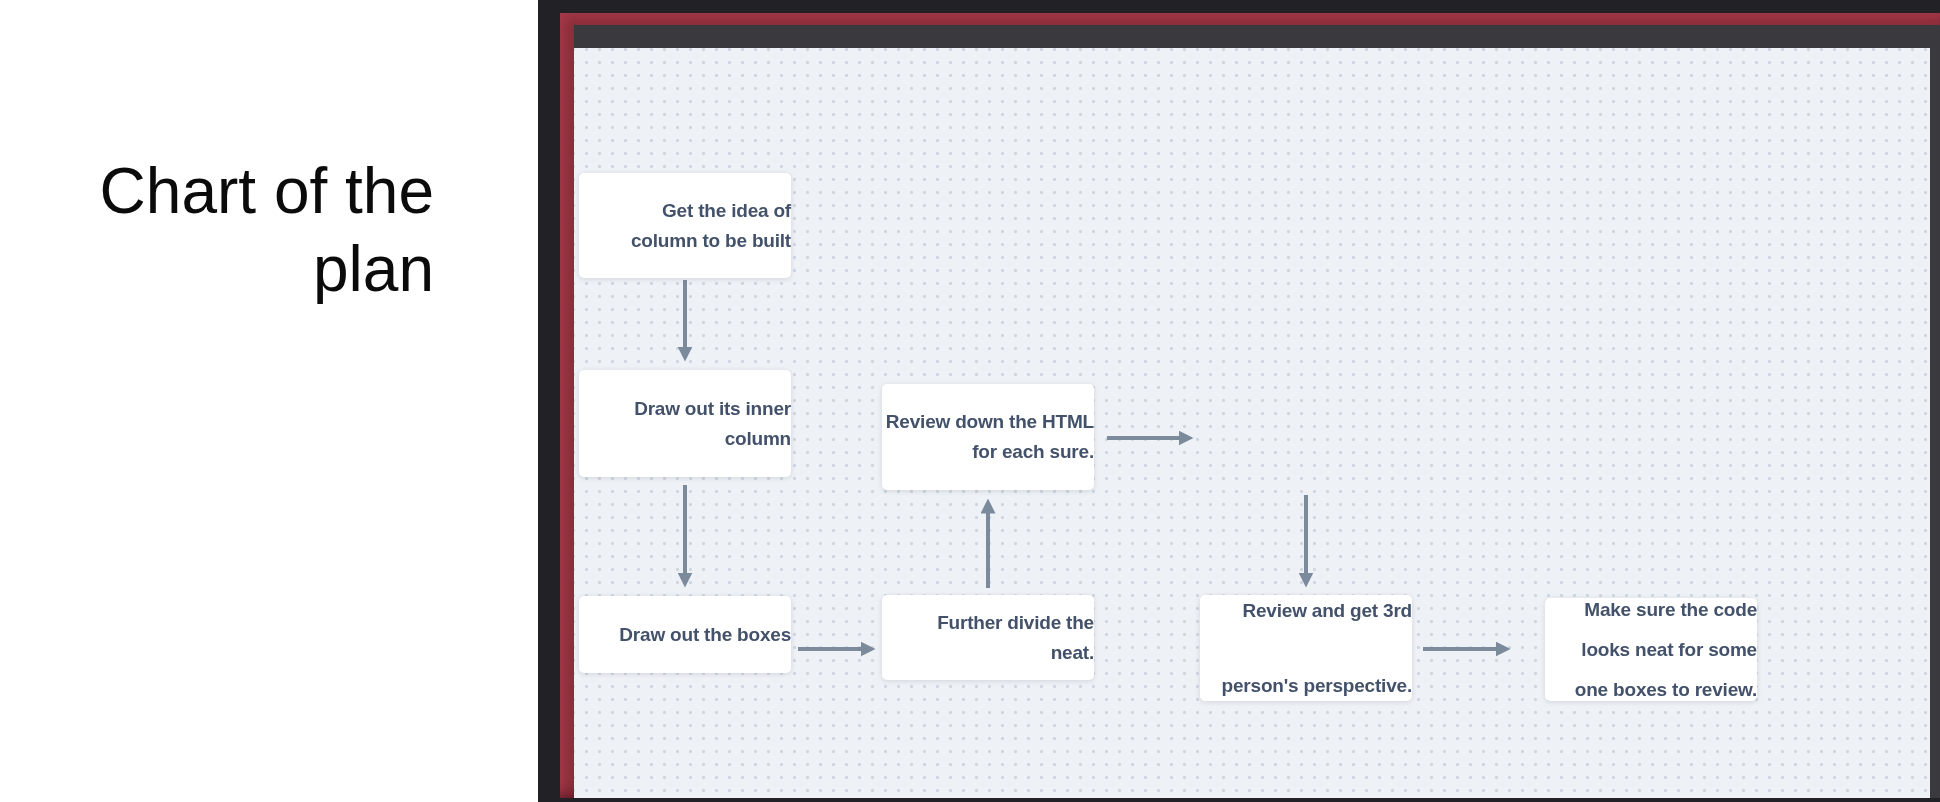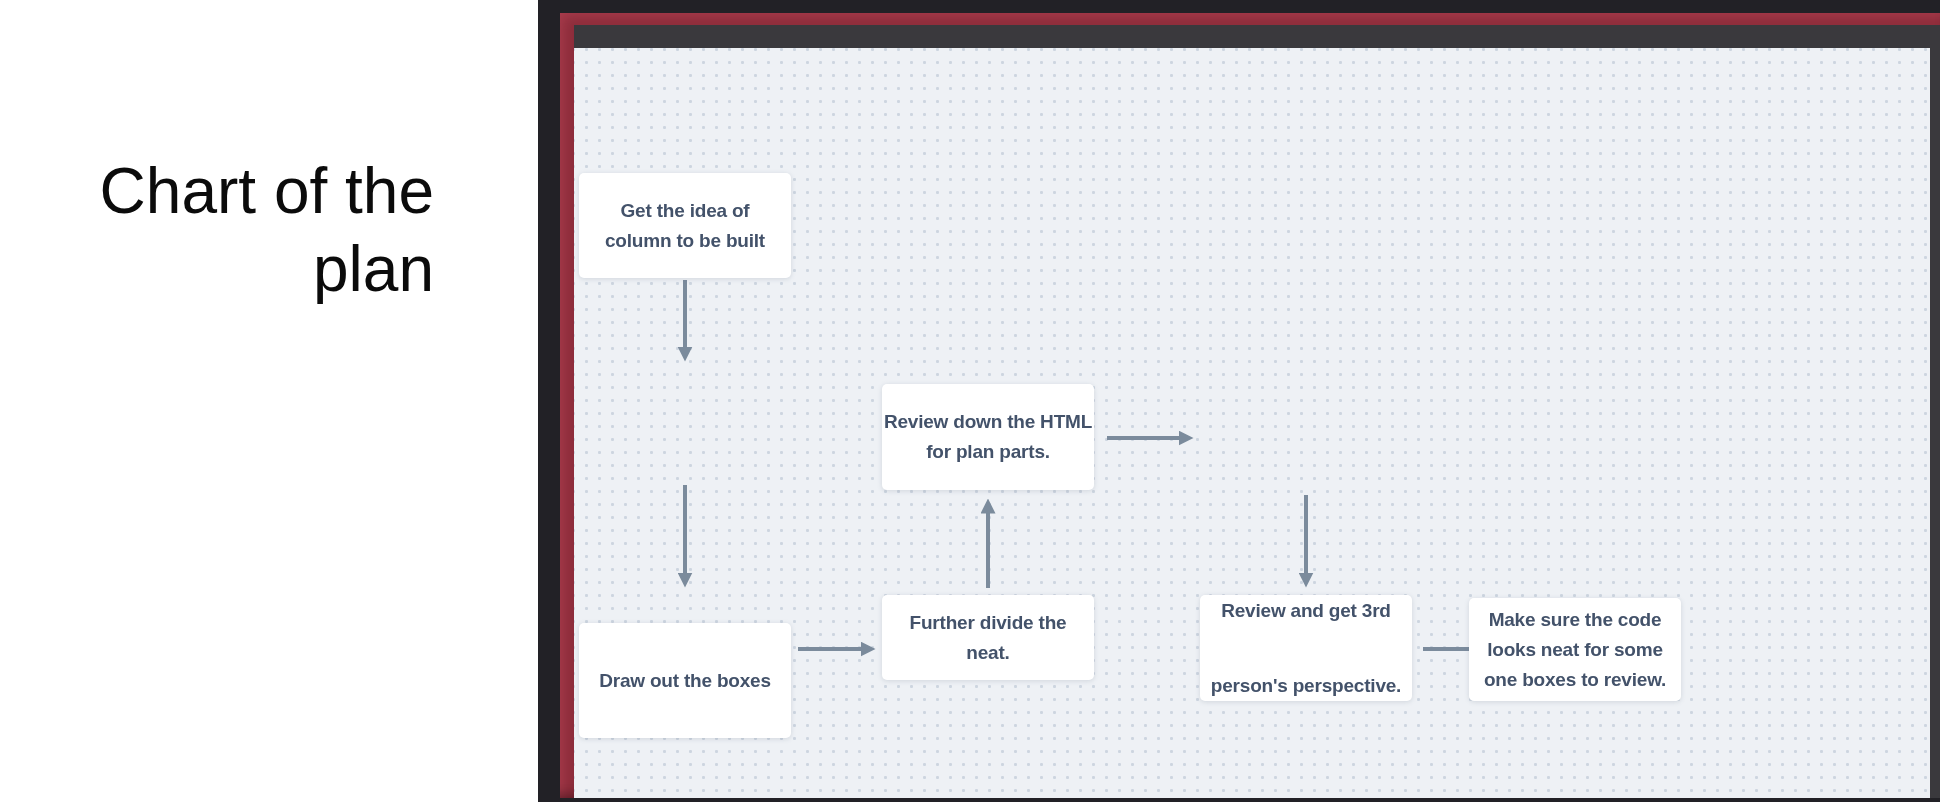--- a/index.html
+++ b/index.html
@@ -63,21 +63,21 @@
   .node {
     position: absolute;
     width: 212px;
     box-sizing: border-box;
     background: #ffffff;
     border-radius: 5px;
     box-shadow: 0 1px 5px rgba(90,105,125,0.20);
     display: flex;
     flex-direction: column;
     justify-content: center;
-    align-items: center;
+    align-items: flex-end;
     text-align: center;
     font-size: 19px;
     font-weight: 700;
     letter-spacing: -0.2px;
     color: #43526a;
     line-height: 30px;
   }
 </style>
 </head>
 <body>
@@ -106,36 +106,40 @@
             <line x1="414" y1="540" x2="414" y2="461" stroke="#7b8b9c" stroke-width="4" marker-end="url(#ah)"></line>
             <line x1="533" y1="390" x2="609" y2="390" stroke="#7b8b9c" stroke-width="4" marker-end="url(#ah)"></line>
             <line x1="732" y1="447" x2="732" y2="529" stroke="#7b8b9c" stroke-width="4" marker-end="url(#ah)"></line>
             <line x1="849" y1="601" x2="926" y2="601" stroke="#7b8b9c" stroke-width="4" marker-end="url(#ah)"></line>
           </svg>
 
           <div class="node" style="left:5px;   top:125px; height:105px;">
               <div>Get the idea of</div>
               <div>column to be built</div>
             </div>
-          <div class="node" style="left:5px;   top:548px; height:115px;margin-top:27px;">
+          <div class="node" style="left:5px;   top:322px; height:107px;">
+              <div>Draw out its inner</div>
+              <div>column</div>
+            </div>
+          <div class="node" style="left:5px;   top:548px; height:77px;">
               <div>Draw out the boxes</div>
             </div>
           <div class="node" style="left:308px; top:547px; height:85px;">
               <div>Further divide the</div>
               <div>neat.</div>
             </div>
           <div class="node" style="left:308px; top:336px; height:106px;">
               <div>Review down the HTML</div>
-              <div>for plan parts.</div>
+              <div>for each sure.</div>
             </div>
           <div class="node" style="left:626px; top:547px; height:106px;gap:45px;">
               <div>Review and get 3rd</div>
               <div>person's perspective.</div>
             </div>
-          <div class="node" style="left:895px; top:550px; height:103px;">
+          <div class="node" style="left:971px; top:550px; height:103px;gap:10px;">
               <div>Make sure the code</div>
               <div>looks neat for some</div>
               <div>one boxes to review.</div>
             </div>
 
         </div>
       </div>
     </div>
   </div>
 

